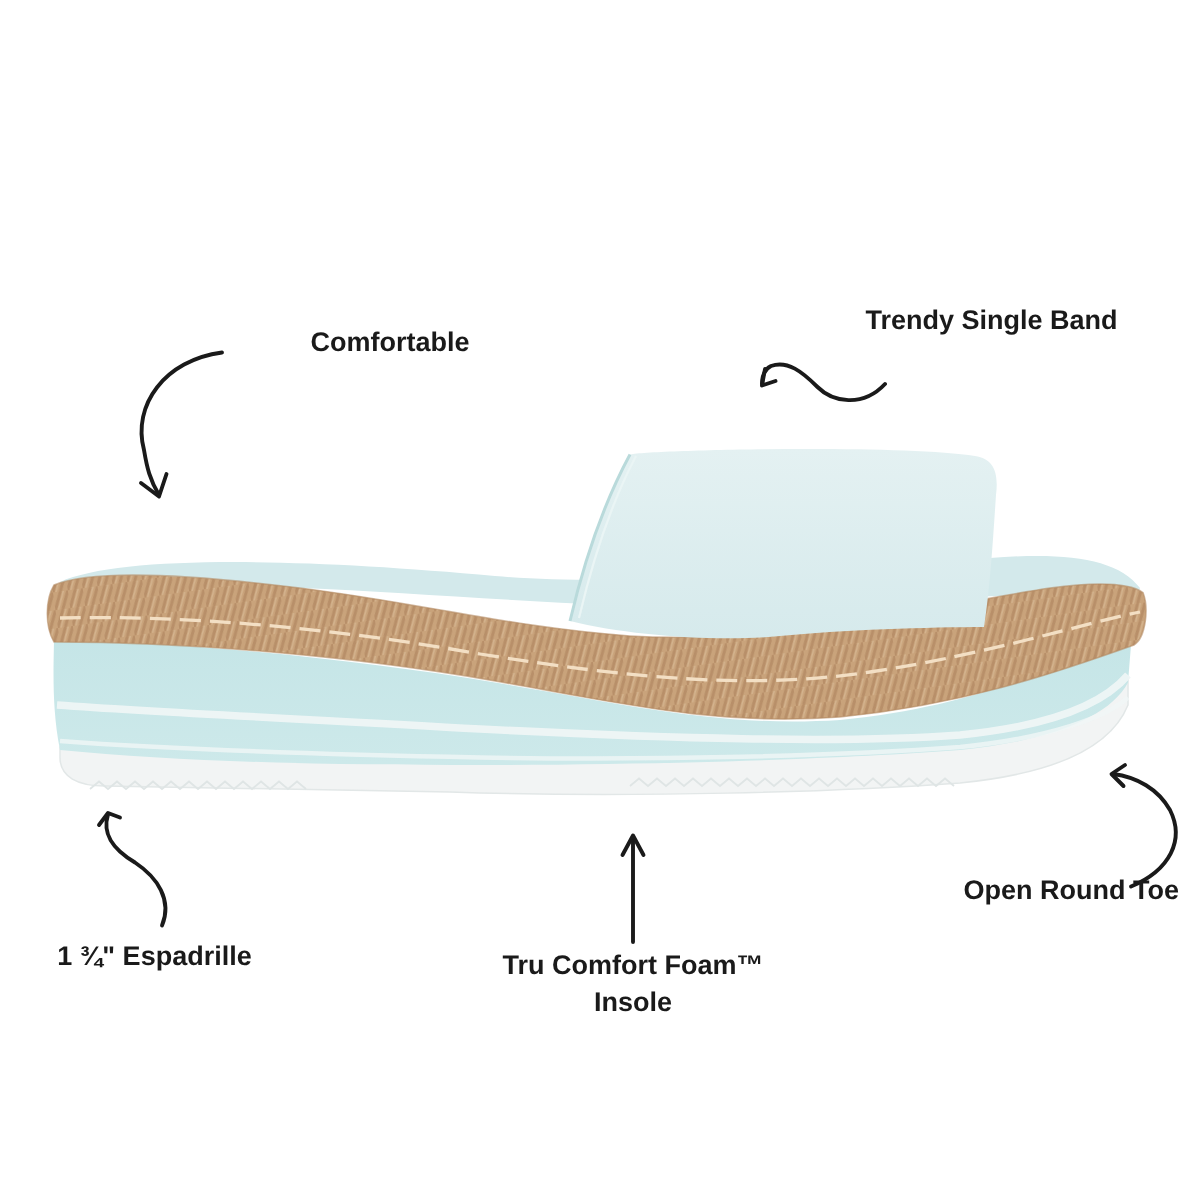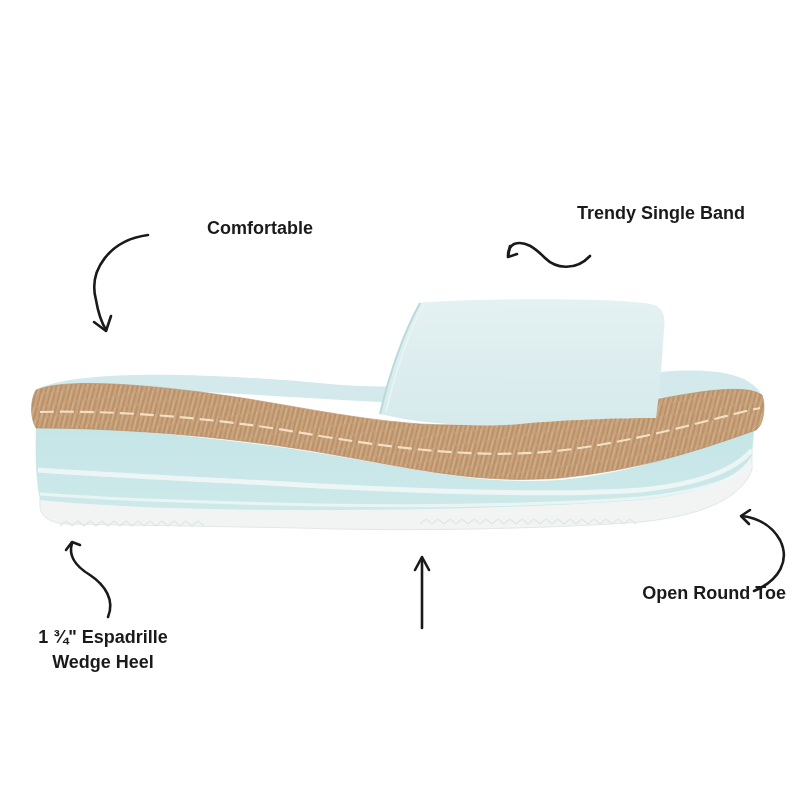--- a/index.html
+++ b/index.html
@@ -96,17 +96,18 @@
 <div class="label" id="lbl-band">
   <span>Trendy Single Band</span>
 </div>
 
 <div class="label" id="lbl-toe">
   <span>Open Round Toe</span>
 </div>
 
 <div class="label" id="lbl-heel">
   <span>1 ¾" Espadrille</span>
-  <span>Wedge Heel</span>
 </div>
 
 <div class="label" id="lbl-insole">
+  <span>Tru Comfort Foam™</span>
+  <span>Insole</span>
 </div>
 
 </body></html>

